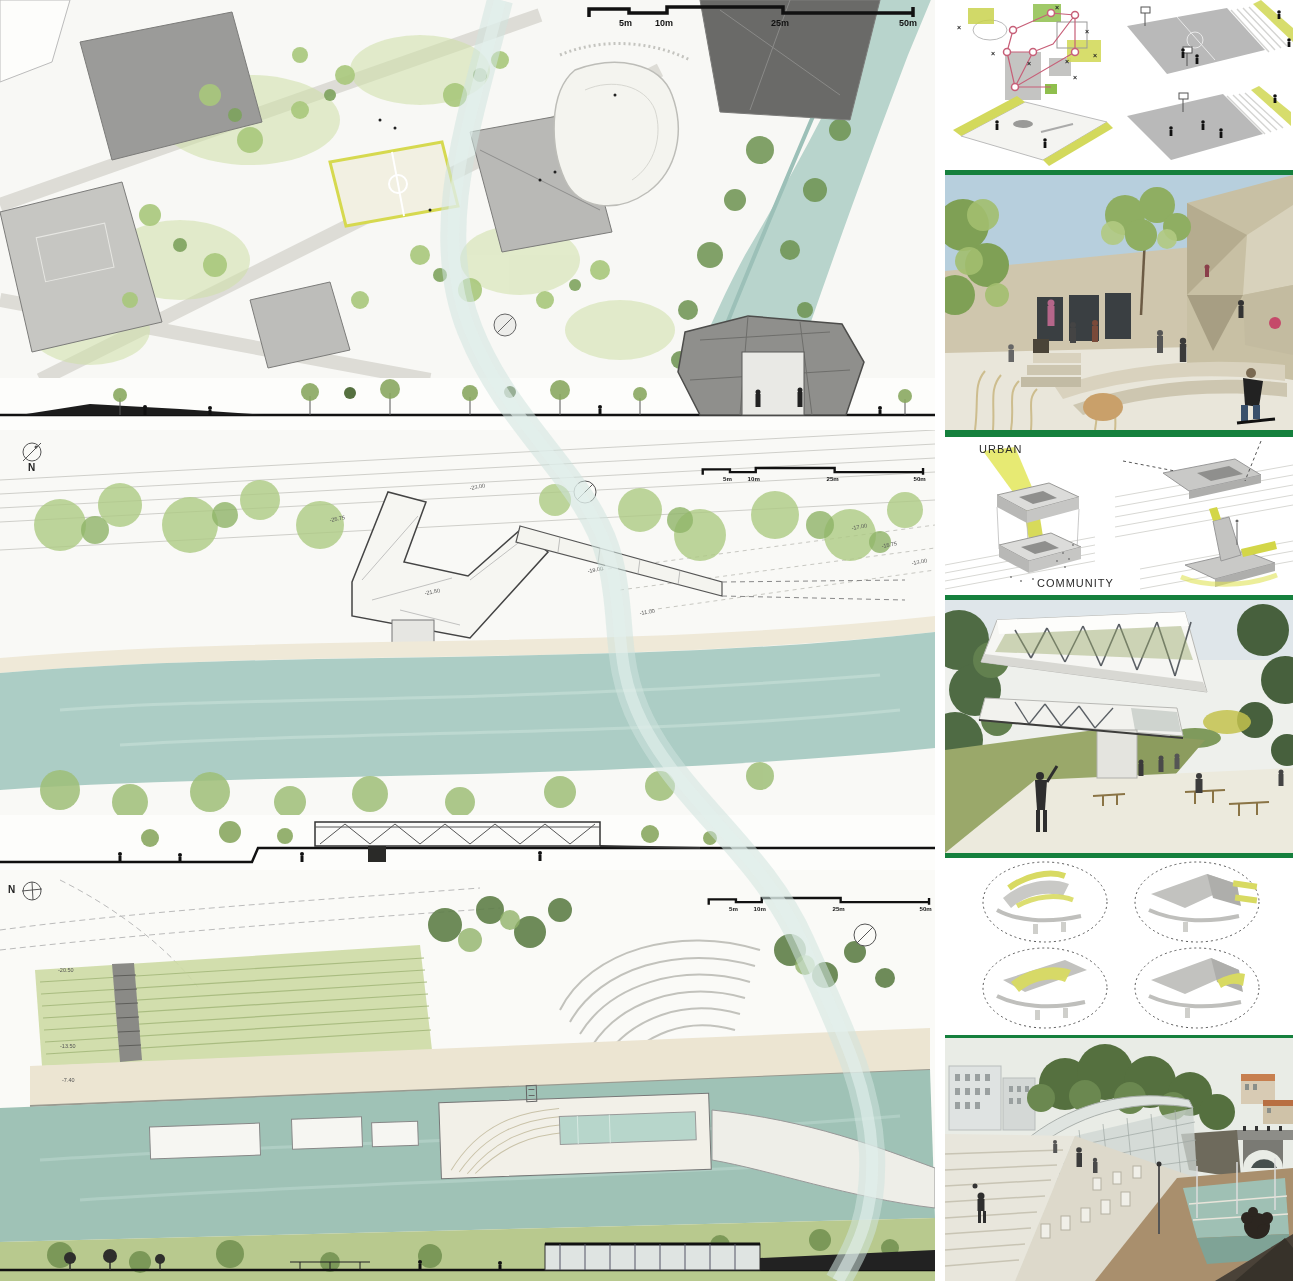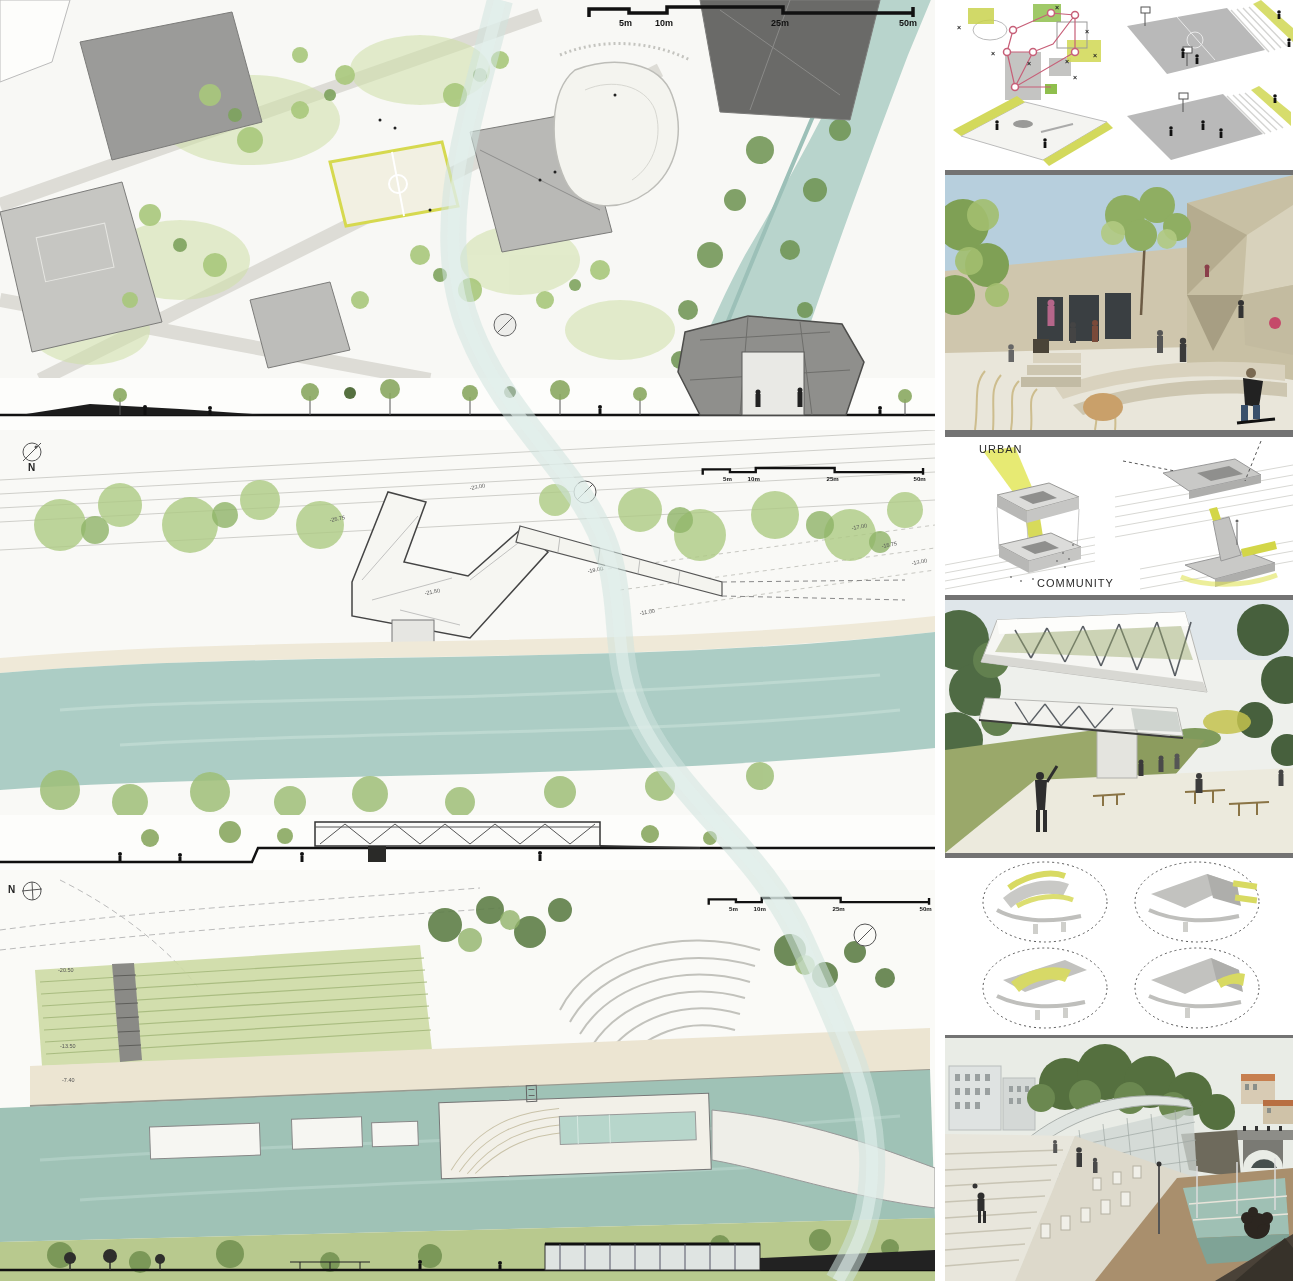--- a/index.html
+++ b/index.html
@@ -7,21 +7,21 @@
     --red:#c75f78; --ink:#1a1a1a; --sky:#b5cfdf; --tan:#cfc7ae;
   }
   *{margin:0;padding:0;box-sizing:border-box}
   body{width:1293px;height:1281px;background:#ffffff;position:relative;
        font-family:"Liberation Sans", sans-serif;overflow:hidden}
   .board{position:absolute;inset:0}
   .panel{position:absolute;left:0;width:935px;background:var(--paper)}
   .p1{top:0;height:430px}
   .p2{top:430px;height:440px}
   .p3{top:870px;height:411px}
-  .rail{position:absolute;left:945px;top:0;width:348px;height:1281px;background:#737373}
+  .rail{position:absolute;left:945px;top:0;width:348px;height:1281px;background:#15803d}
   .block{position:absolute;left:0;width:348px;background:#fff}
   .scalebar{position:absolute;width:335px;height:28px}
   .scalebar .lbl{position:absolute;top:14px;font-size:9px;font-weight:bold;color:#111}
   .northarrow{position:absolute;width:40px;height:42px}
   .northarrow .nlabel{position:absolute;font-size:10px;font-weight:bold;color:#222}
   .spot{font-size:5.5px;fill:#555}
   svg{display:block}
   .ribbon{position:absolute;left:0;top:0;pointer-events:none}
 </style>
 </head>

